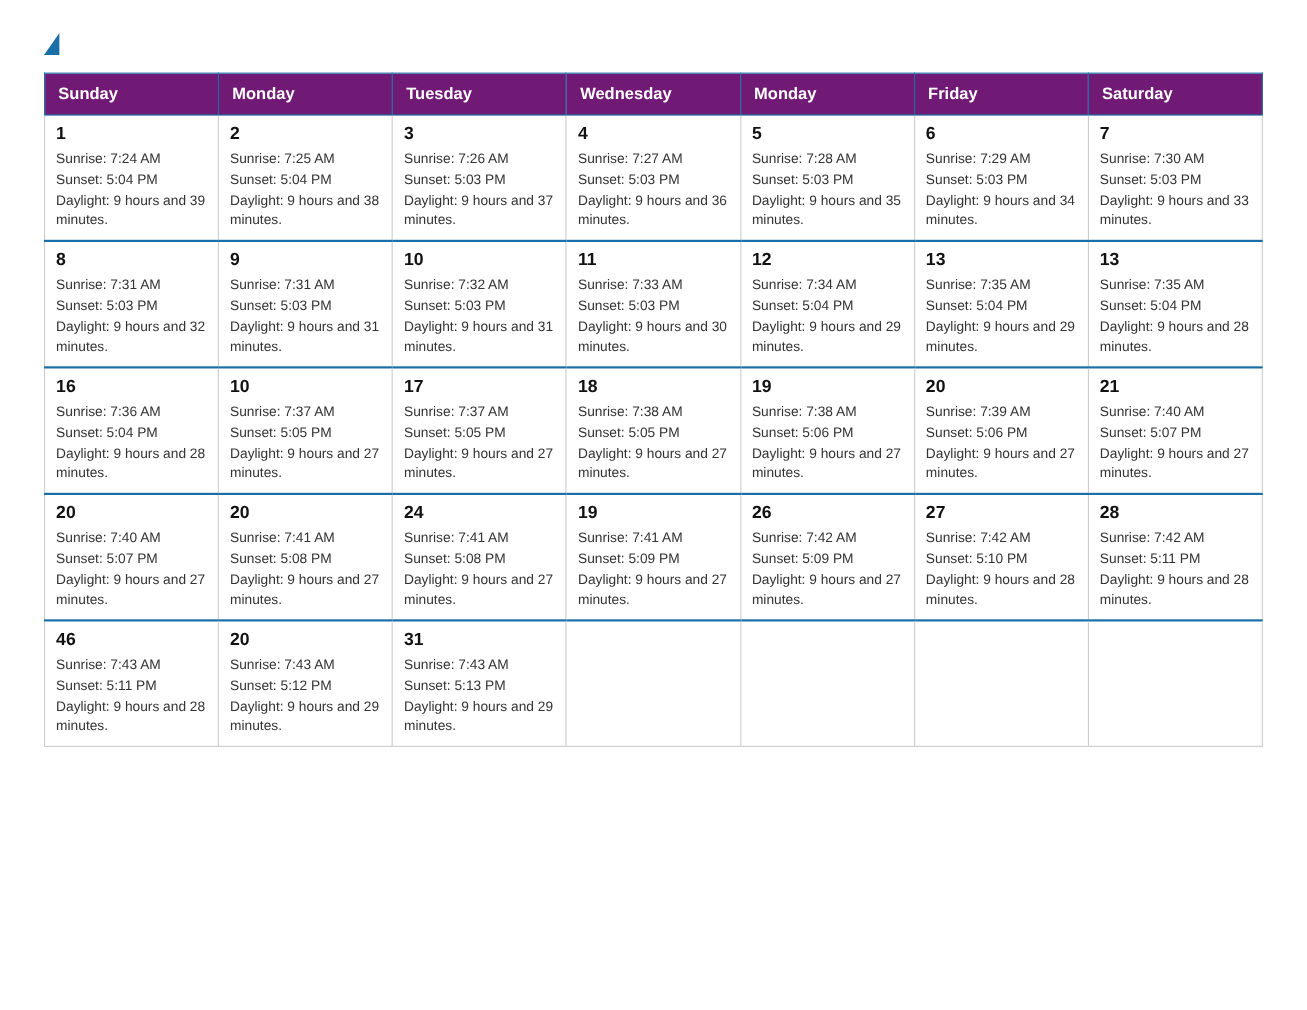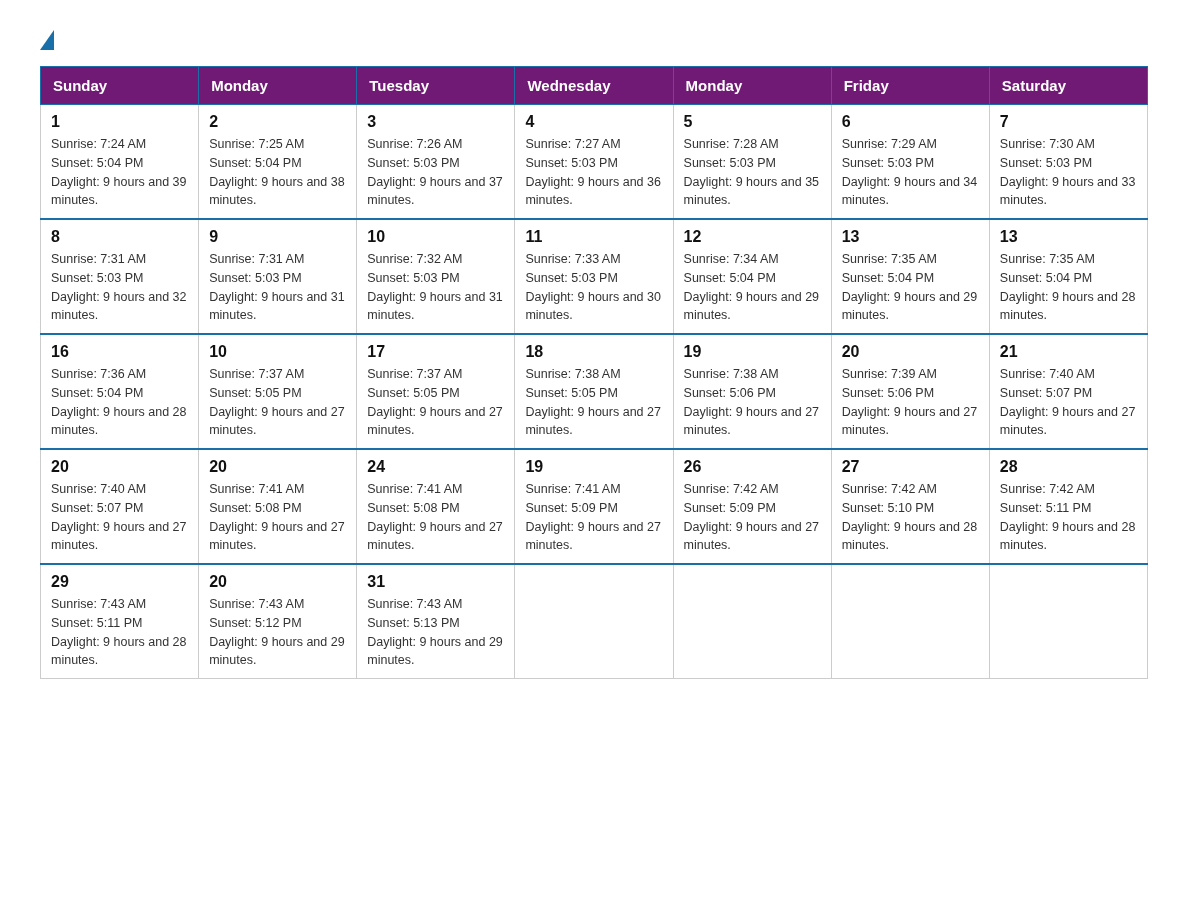--- a/index.html
+++ b/index.html
@@ -240,21 +240,21 @@
           <span class="day-num">27</span>
           <div class="day-info">Sunrise: 7:42 AM<br>Sunset: 5:10 PM<br>Daylight: 9 hours and 28 minutes.</div>
         </td>
         <td>
           <span class="day-num">28</span>
           <div class="day-info">Sunrise: 7:42 AM<br>Sunset: 5:11 PM<br>Daylight: 9 hours and 28 minutes.</div>
         </td>
       </tr>
       <tr>
         <td>
-          <span class="day-num">29</span>
+          <span class="day-num">46</span>
           <div class="day-info">Sunrise: 7:43 AM<br>Sunset: 5:11 PM<br>Daylight: 9 hours and 28 minutes.</div>
         </td>
         <td>
           <span class="day-num">20</span>
           <div class="day-info">Sunrise: 7:43 AM<br>Sunset: 5:12 PM<br>Daylight: 9 hours and 29 minutes.</div>
         </td>
         <td>
           <span class="day-num">31</span>
           <div class="day-info">Sunrise: 7:43 AM<br>Sunset: 5:13 PM<br>Daylight: 9 hours and 29 minutes.</div>
         </td>

